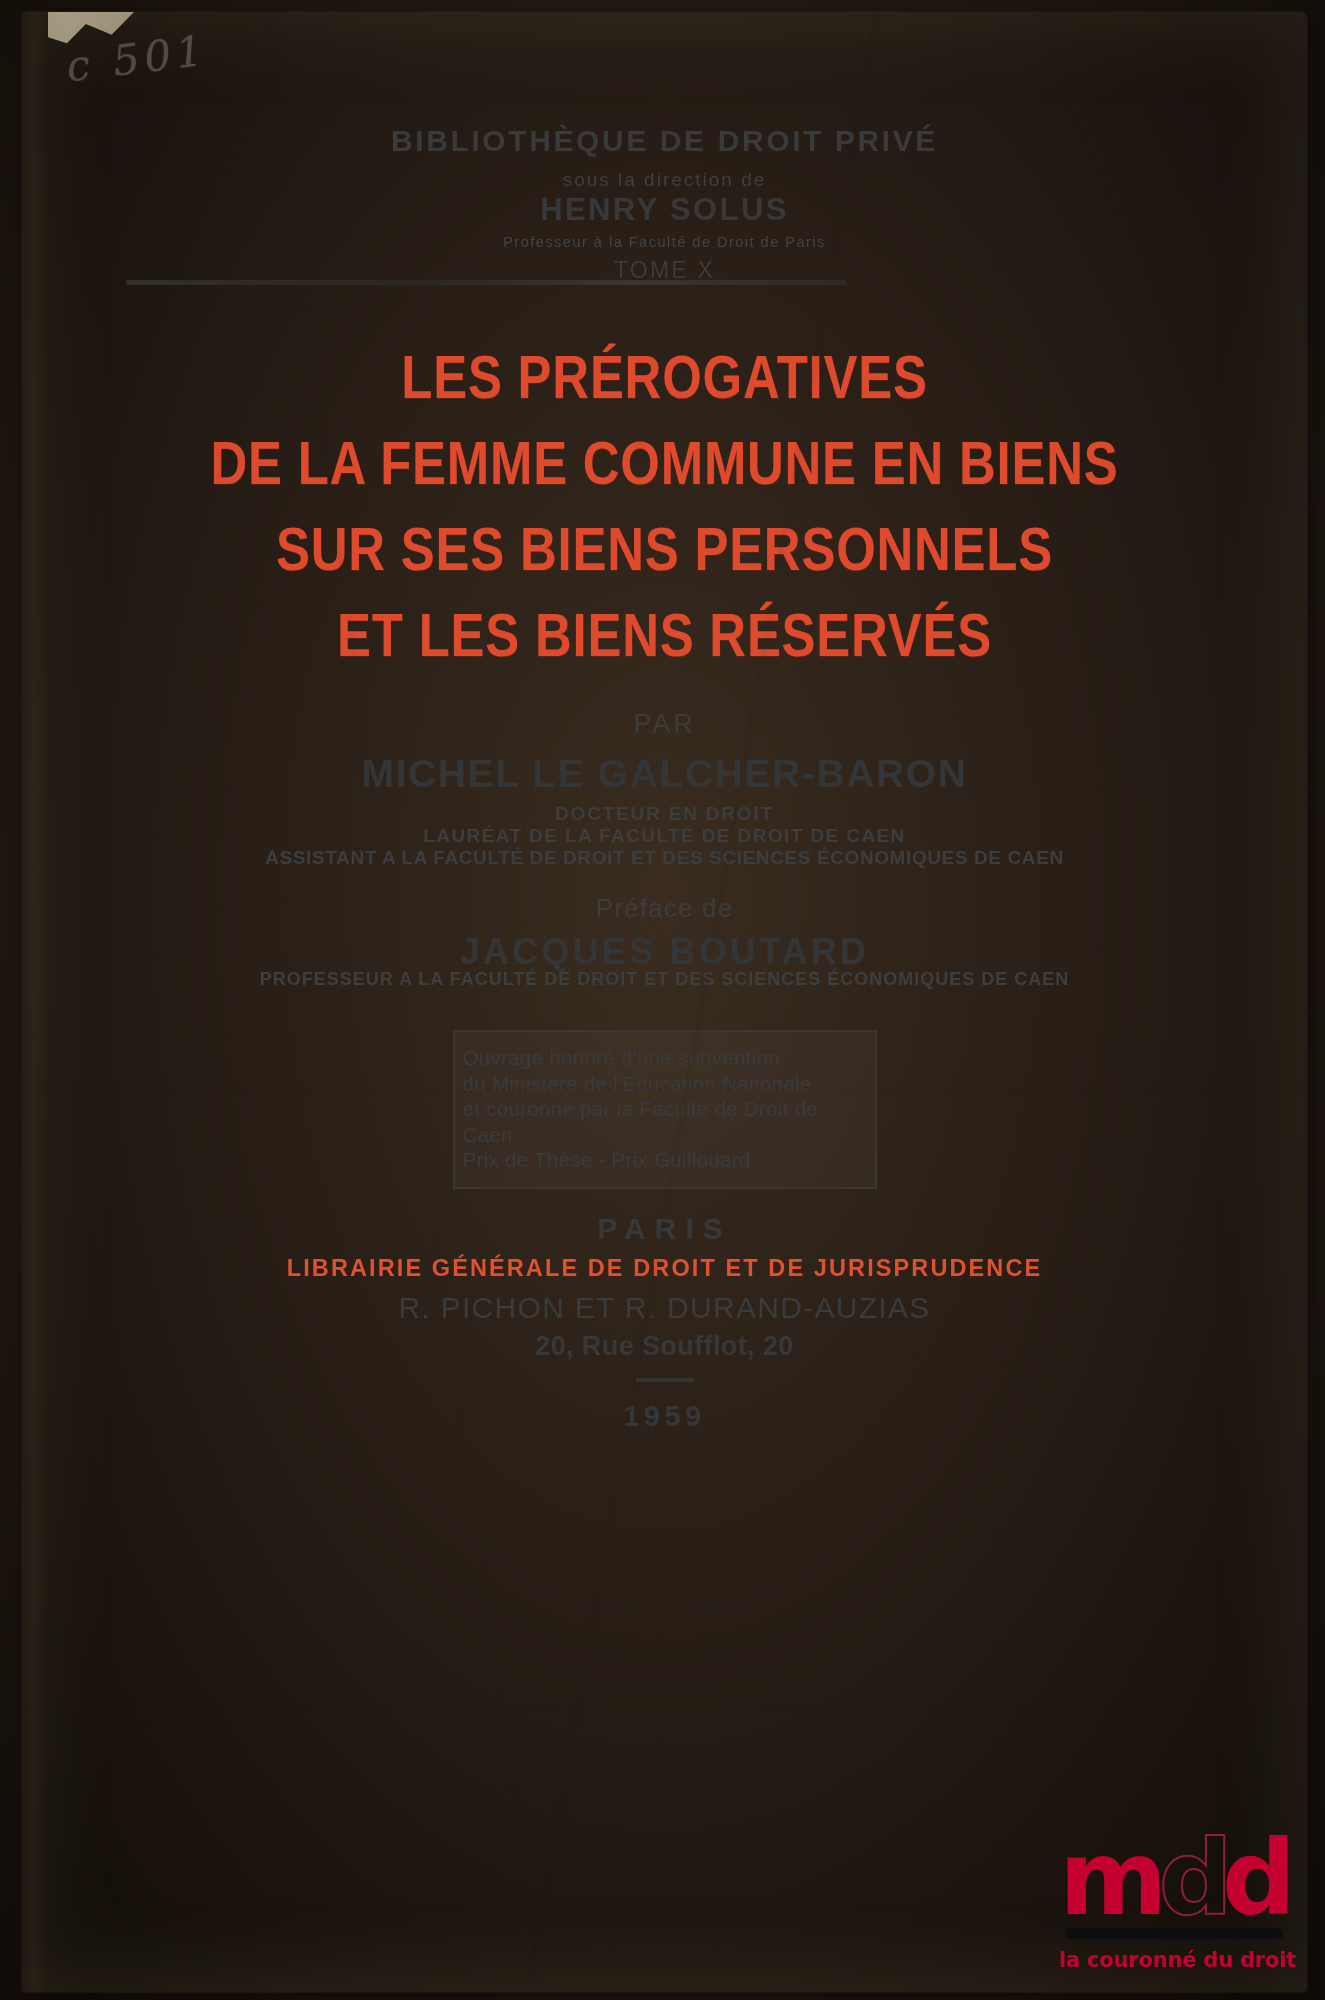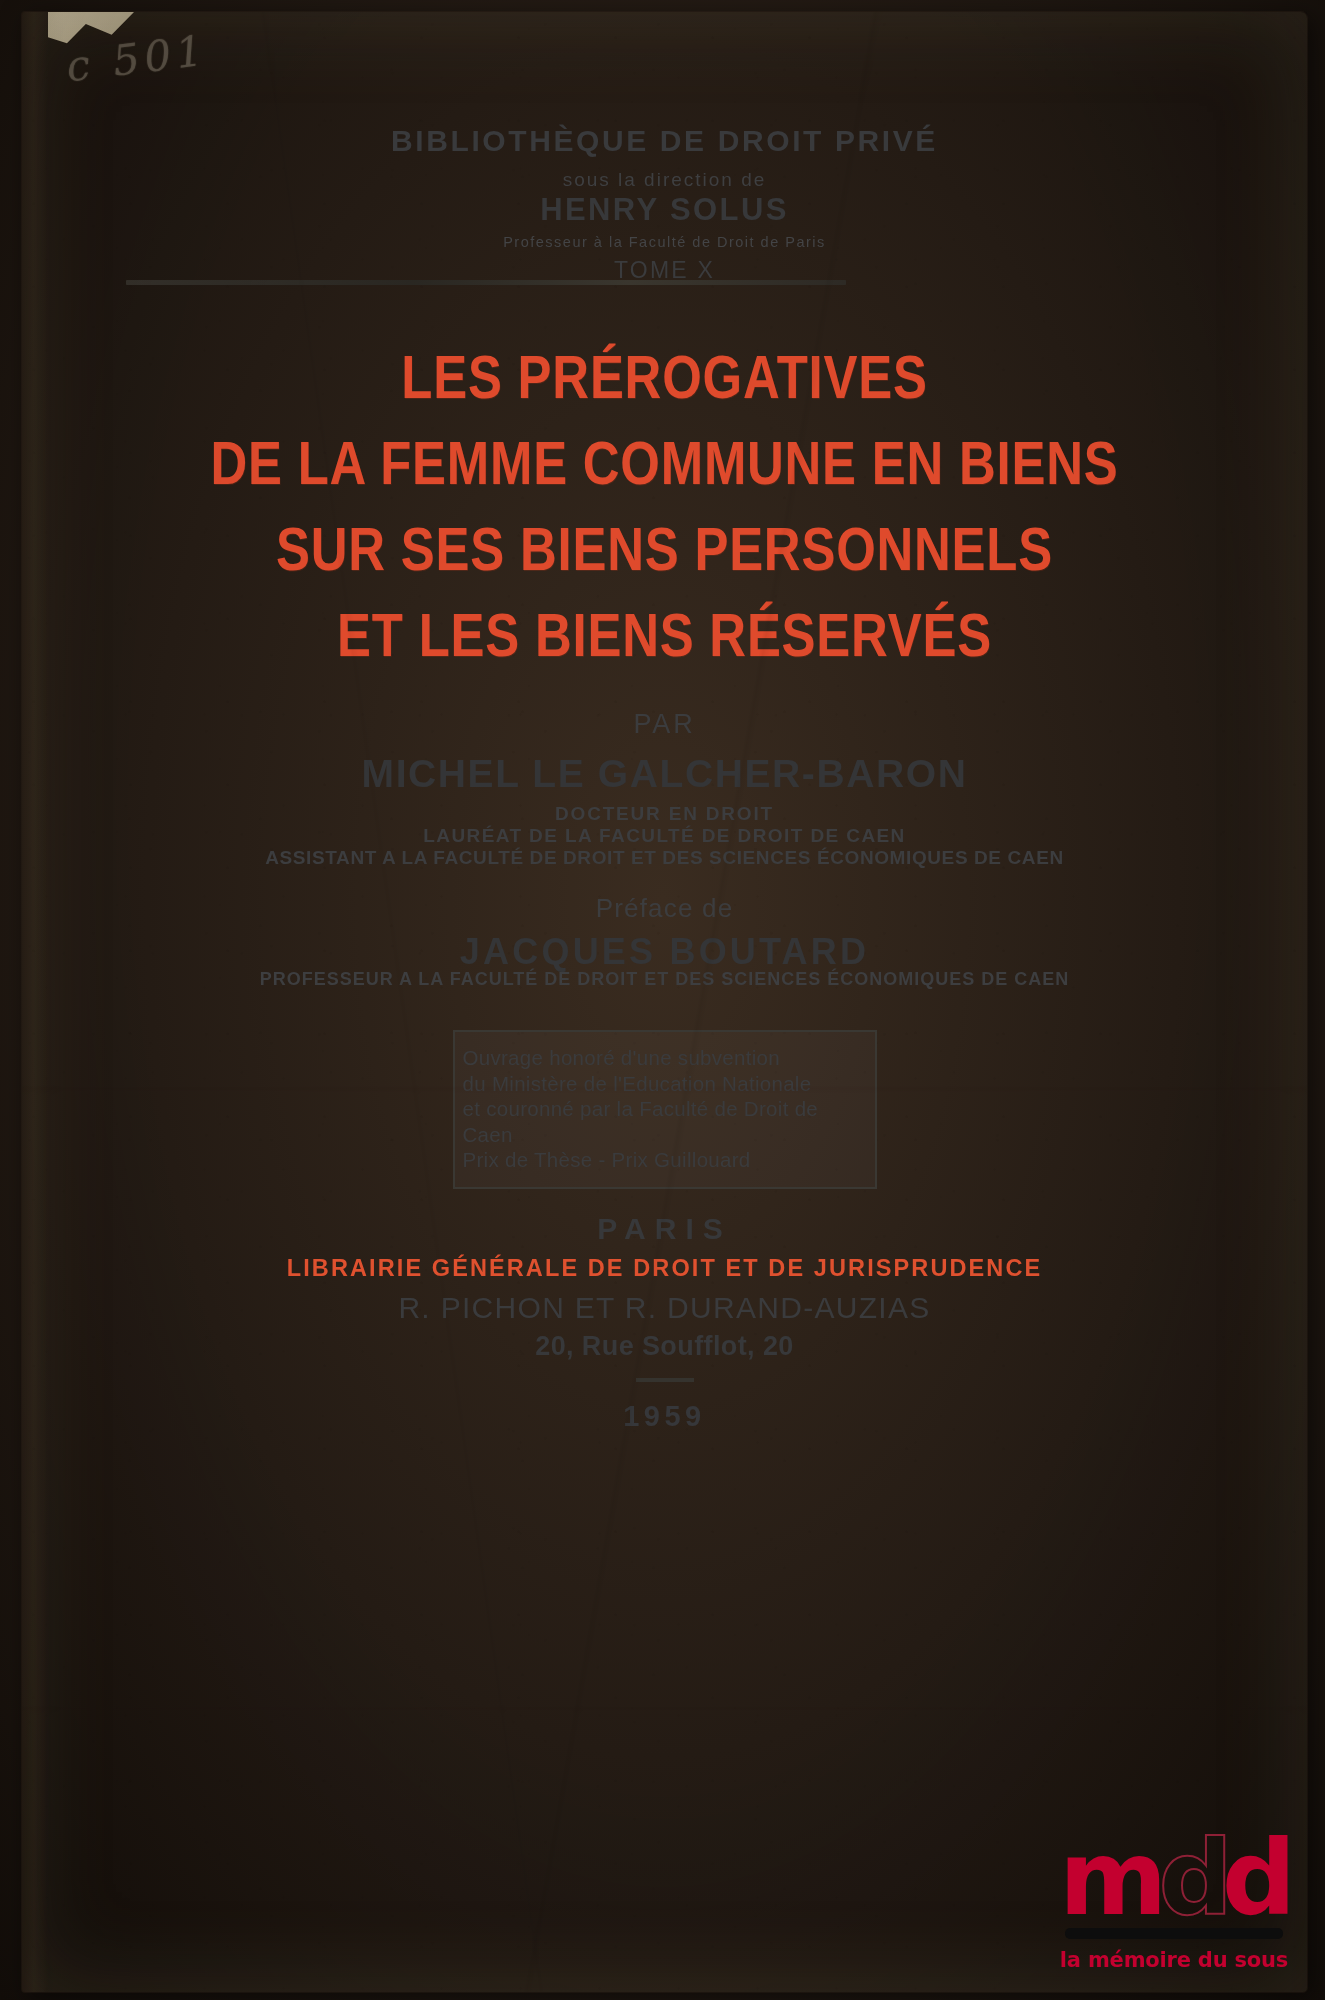--- a/index.html
+++ b/index.html
@@ -439,16 +439,16 @@
 
     <div id="age-overlay"></div>
 
   </div>
 
   <div id="mdd-logo">
     <div class="mdd-word">
       <span class="m">m</span><span class="d1">d</span><span class="d2">d</span>
     </div>
     <div class="mdd-bar"></div>
-    <div class="mdd-tag">la mémoire du sous</div>
+    <div class="mdd-tag">la couronné du droit</div>
   </div>
 
 </div>
 
 </body></html>

